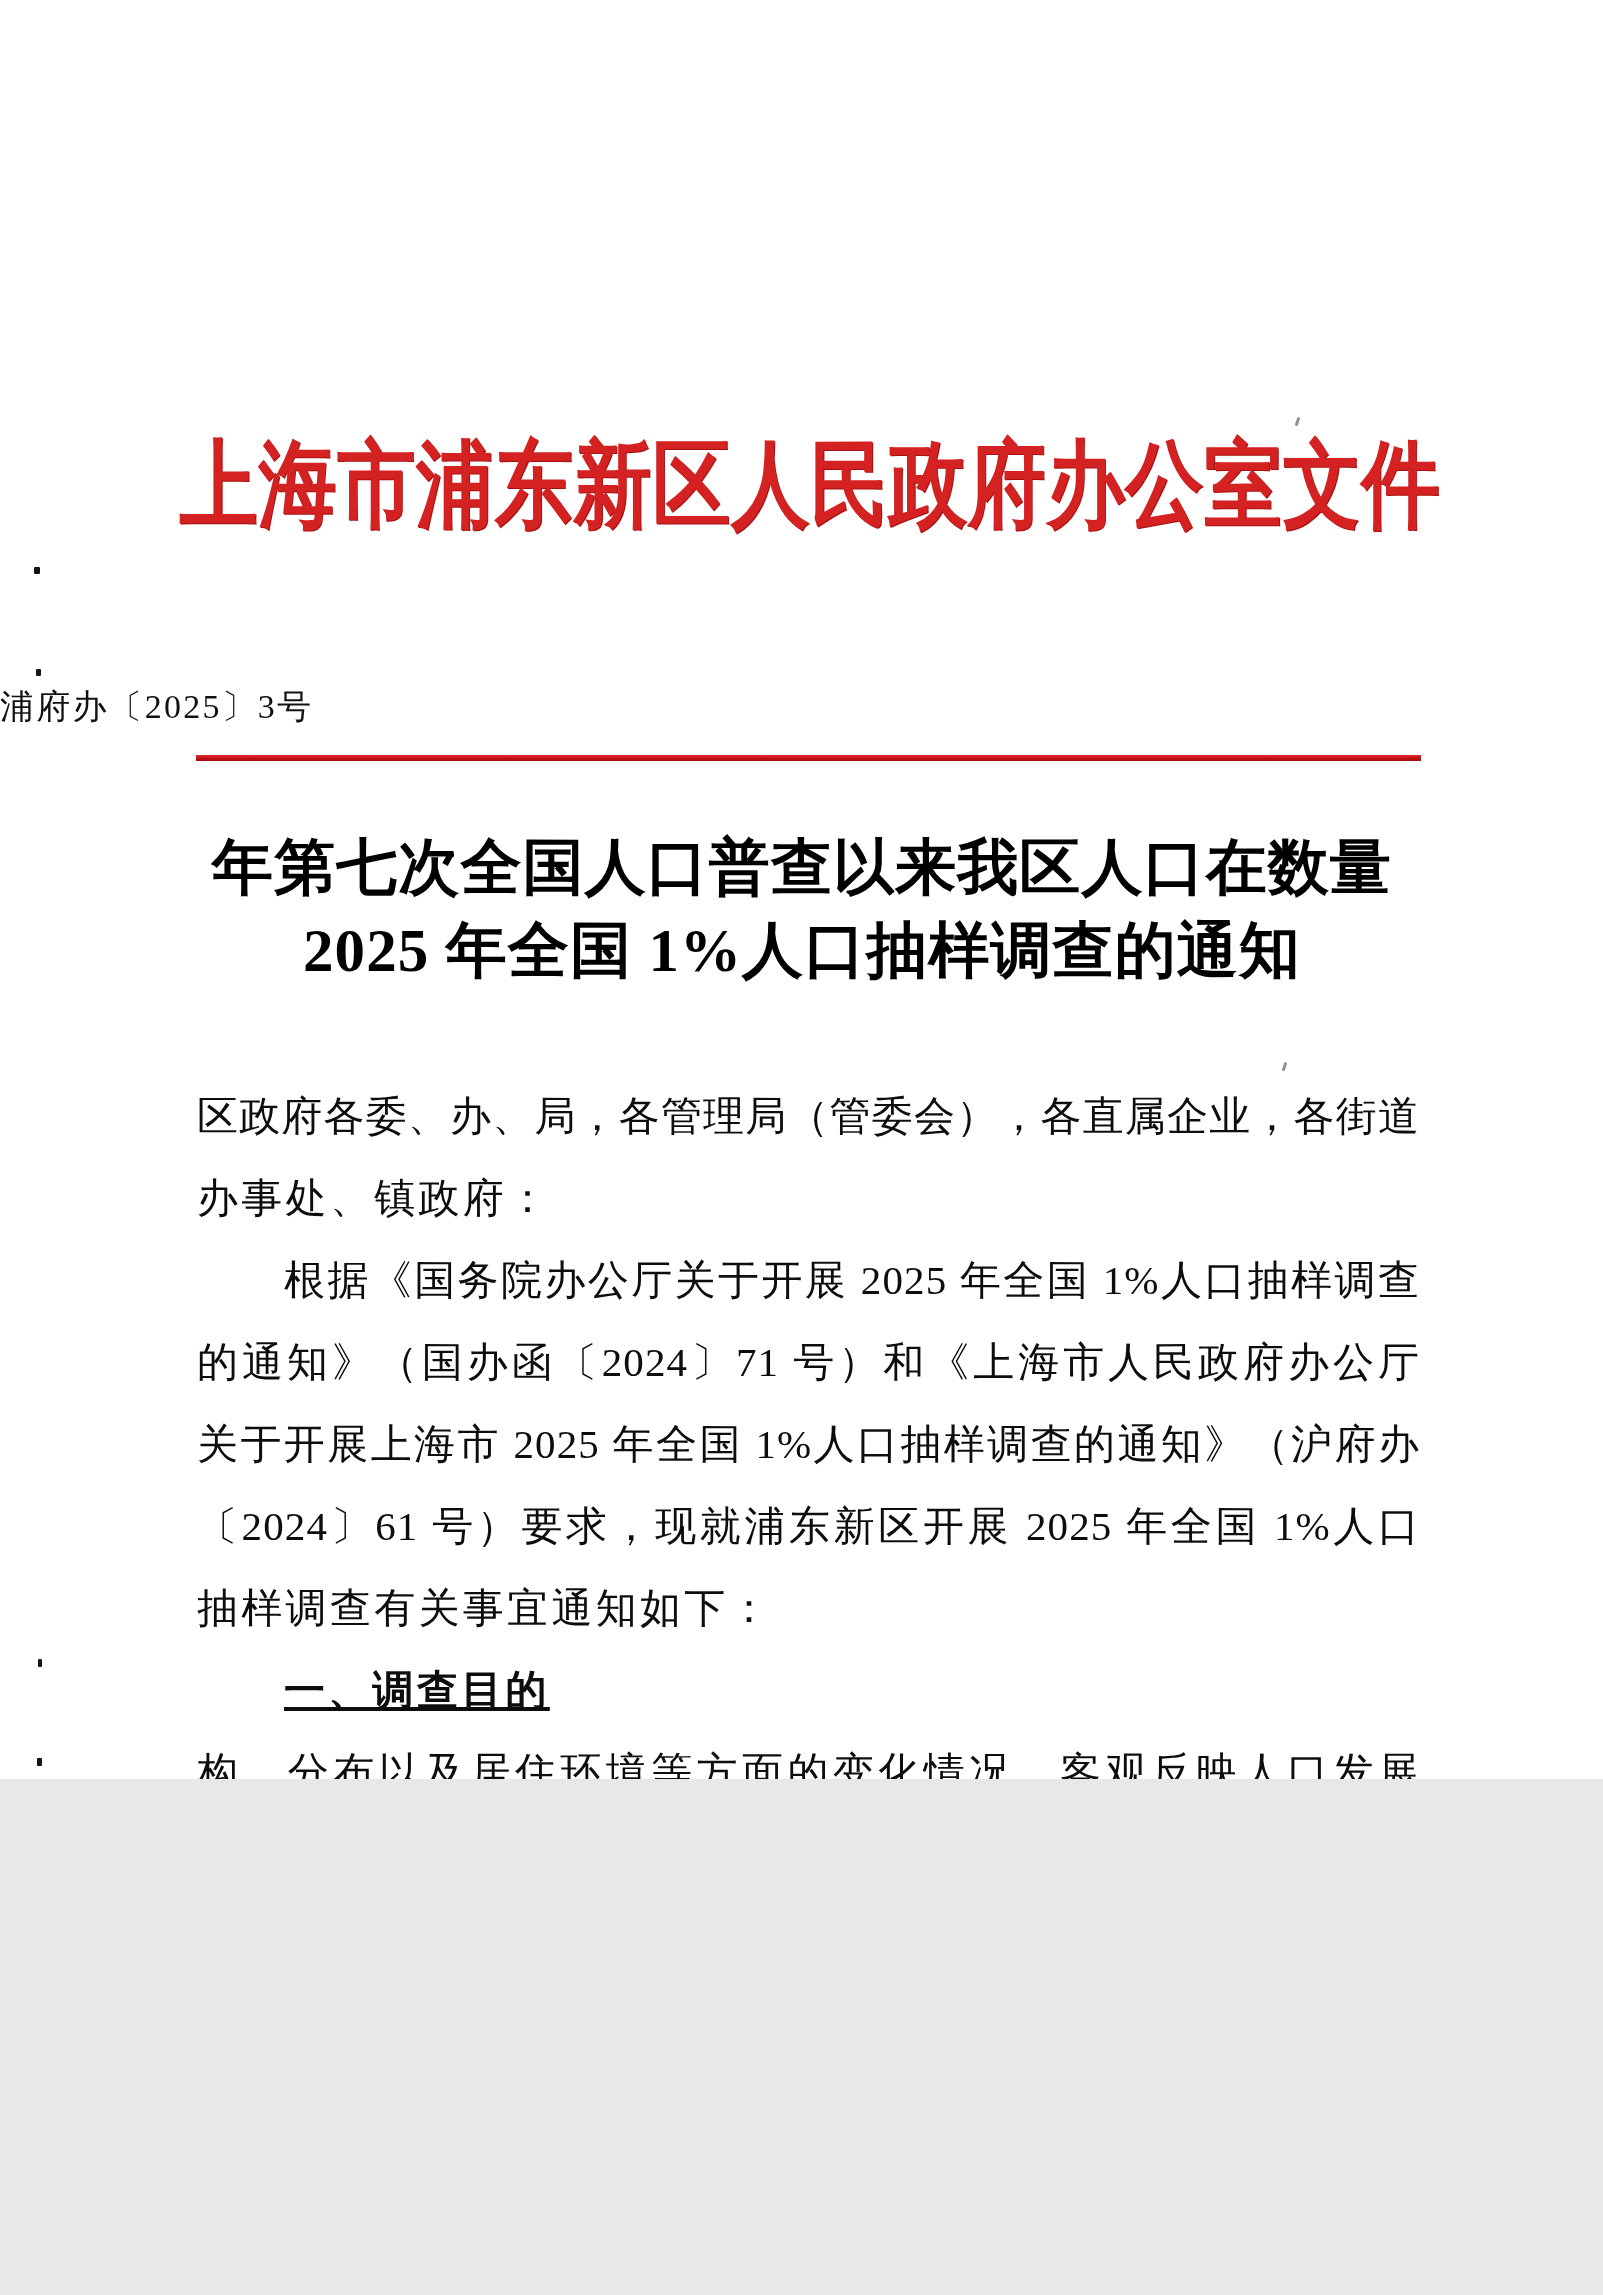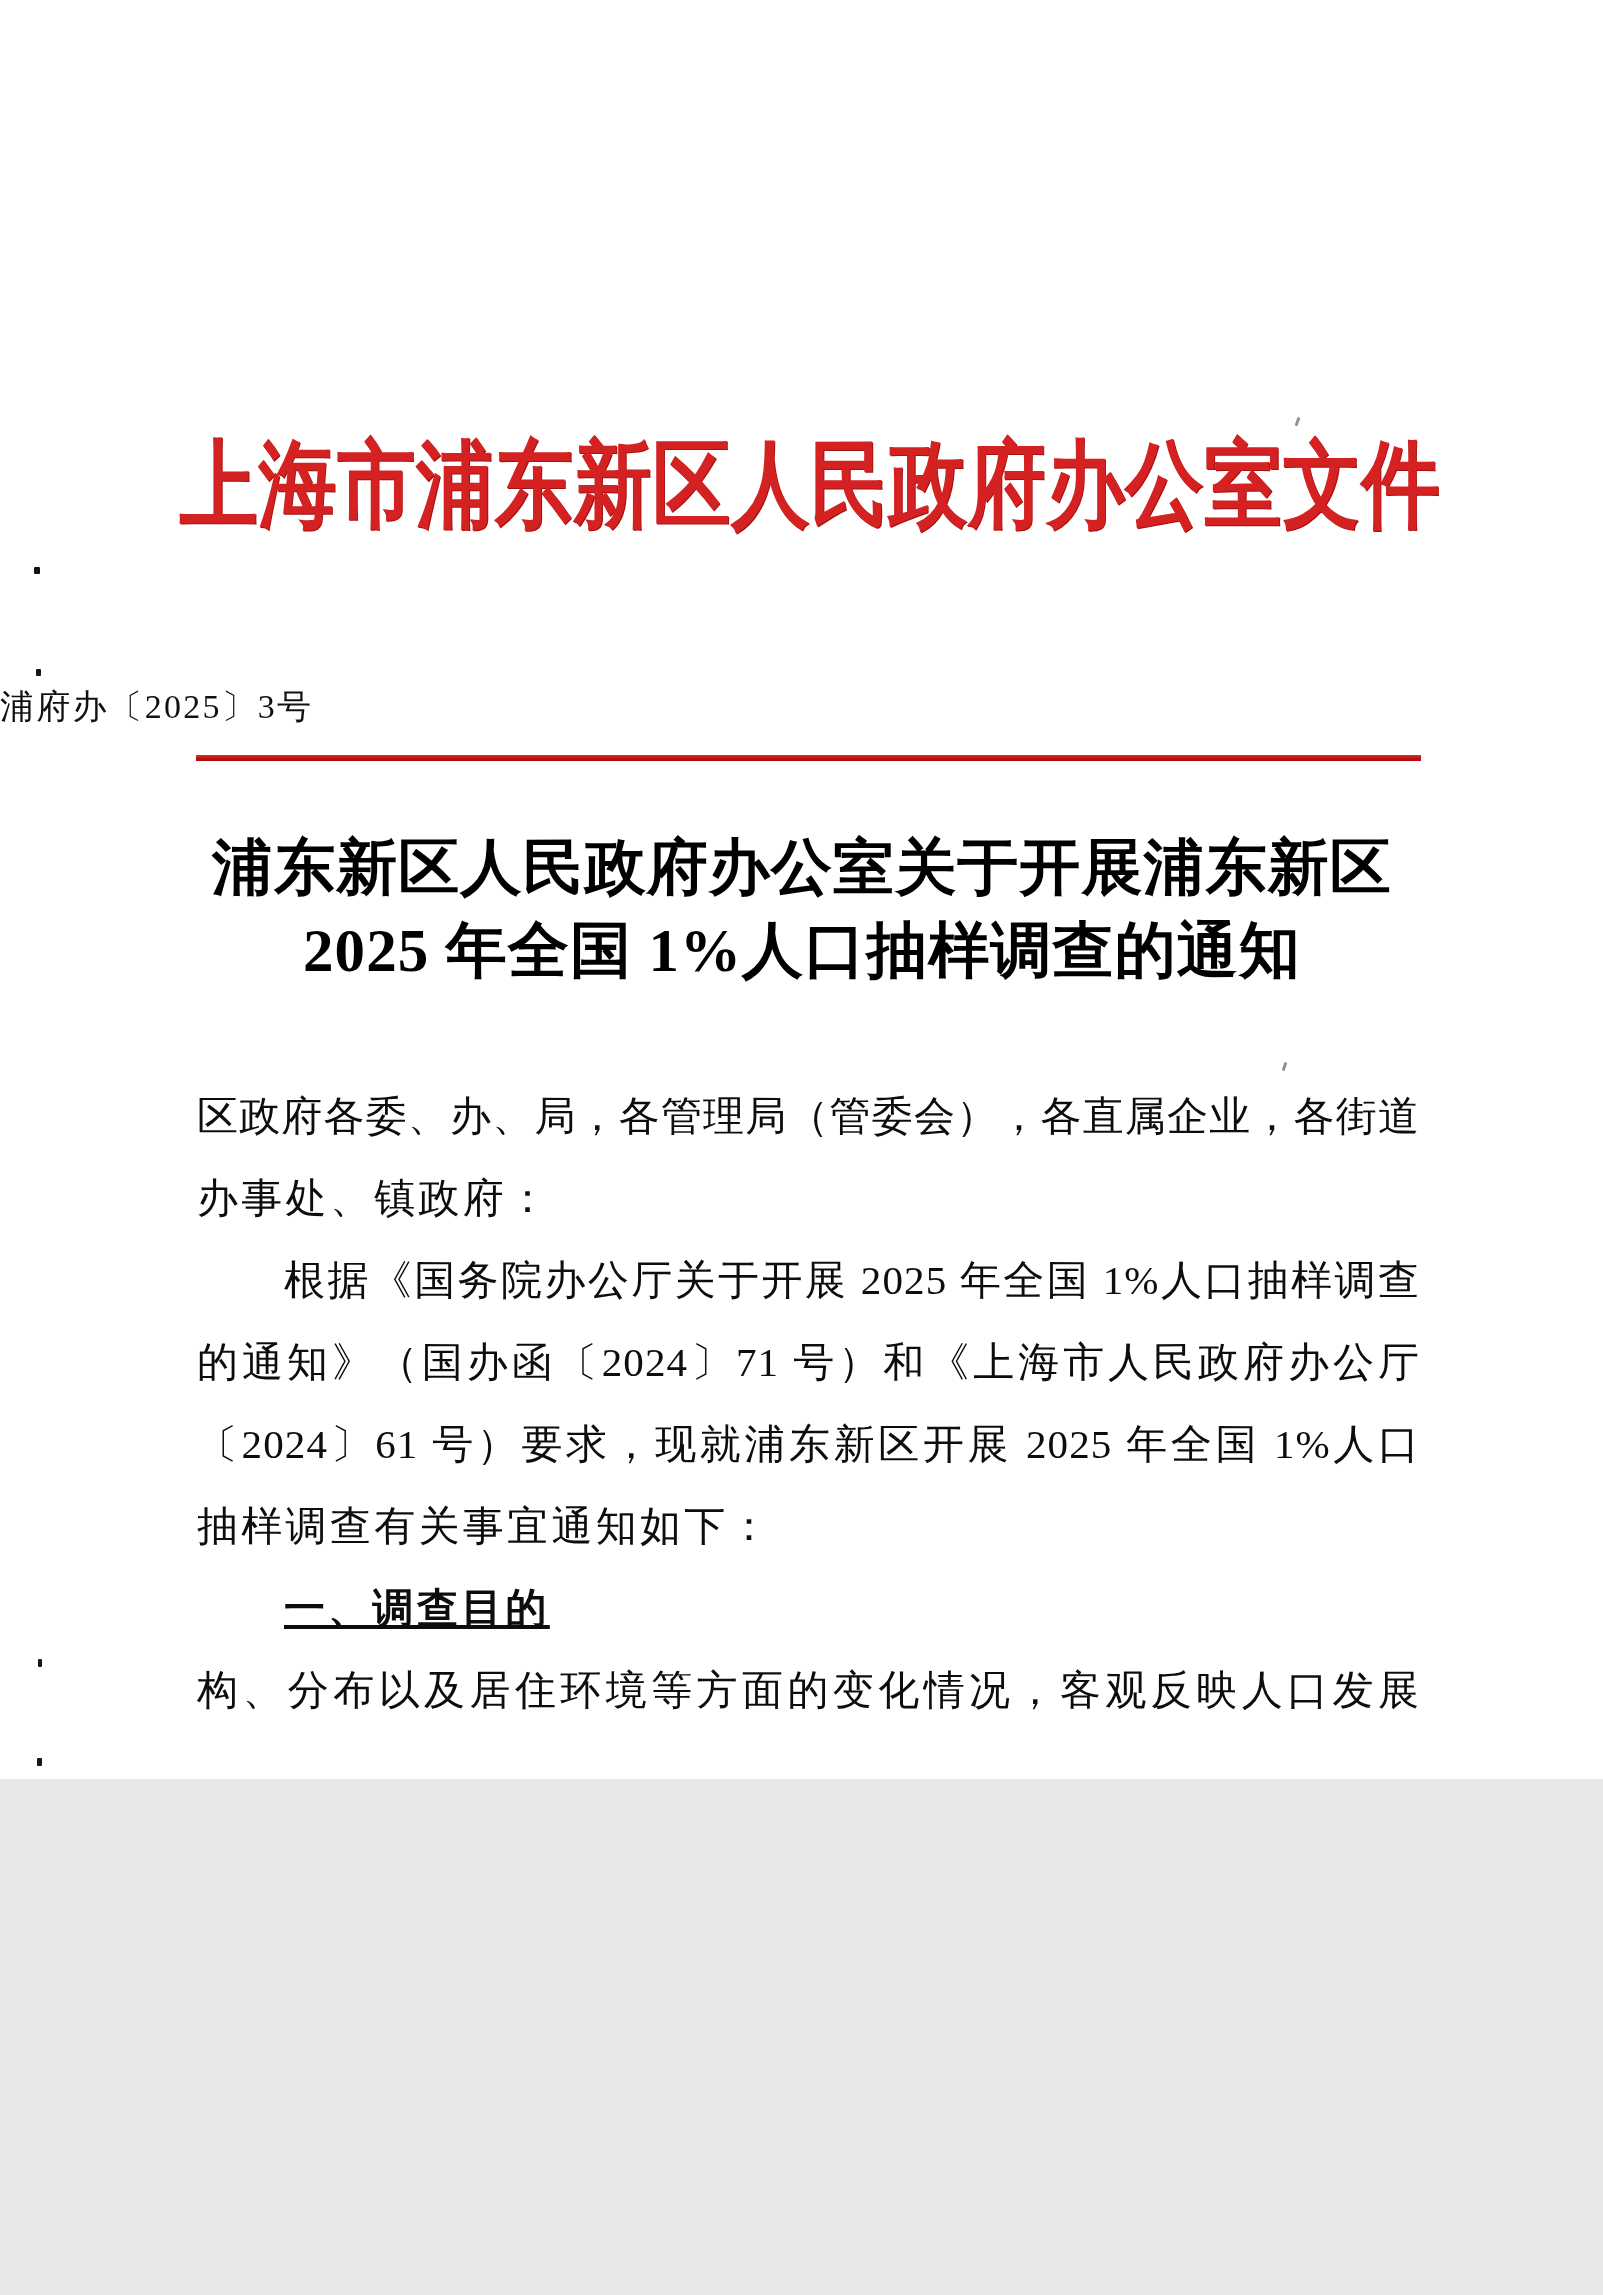--- a/index.html
+++ b/index.html
@@ -93,29 +93,30 @@
 
 <div class="page">
 
   <div class="letterhead">上海市浦东新区人民政府办公室文件</div>
 
   <div class="docnum">浦府办〔2025〕3号</div>
 
   <div class="redline"></div>
 
   <div class="doc-title">
-    <div class="t-line">浦东新区人民政府办公室关于开展浦东新区</div>
+    <div class="t-line">年第七次全国人口普查以来我区人口在数量</div>
     <div class="t-line">2025 年全国 1%人口抽样调查的通知</div>
   </div>
 
   <div class="body-block">
     <div class="body-line just">区政府各委、办、局，各管理局（管委会），各直属企业，各街道</div>
     <div class="body-line left">办事处、镇政府：</div>
     <div class="body-line just indent">根据《国务院办公厅关于开展 2025 年全国 1%人口抽样调查</div>
     <div class="body-line just">的通知》（国办函〔2024〕71 号）和《上海市人民政府办公厅</div>
+    <div class="body-line just">关于开展上海市 2025 年全国 1%人口抽样调查的通知》（沪府办</div>
     <div class="body-line just">〔2024〕61 号）要求，现就浦东新区开展 2025 年全国 1%人口</div>
     <div class="body-line left">抽样调查有关事宜通知如下：</div>
     <div class="body-line heading">一、调查目的</div>
     <div class="body-line just">构、分布以及居住环境等方面的变化情况，客观反映人口发展</div>
   </div>
 
   <div class="page-number">— 1 —</div>
 
   <div class="dot d1"></div>
   <div class="dot d2"></div>

